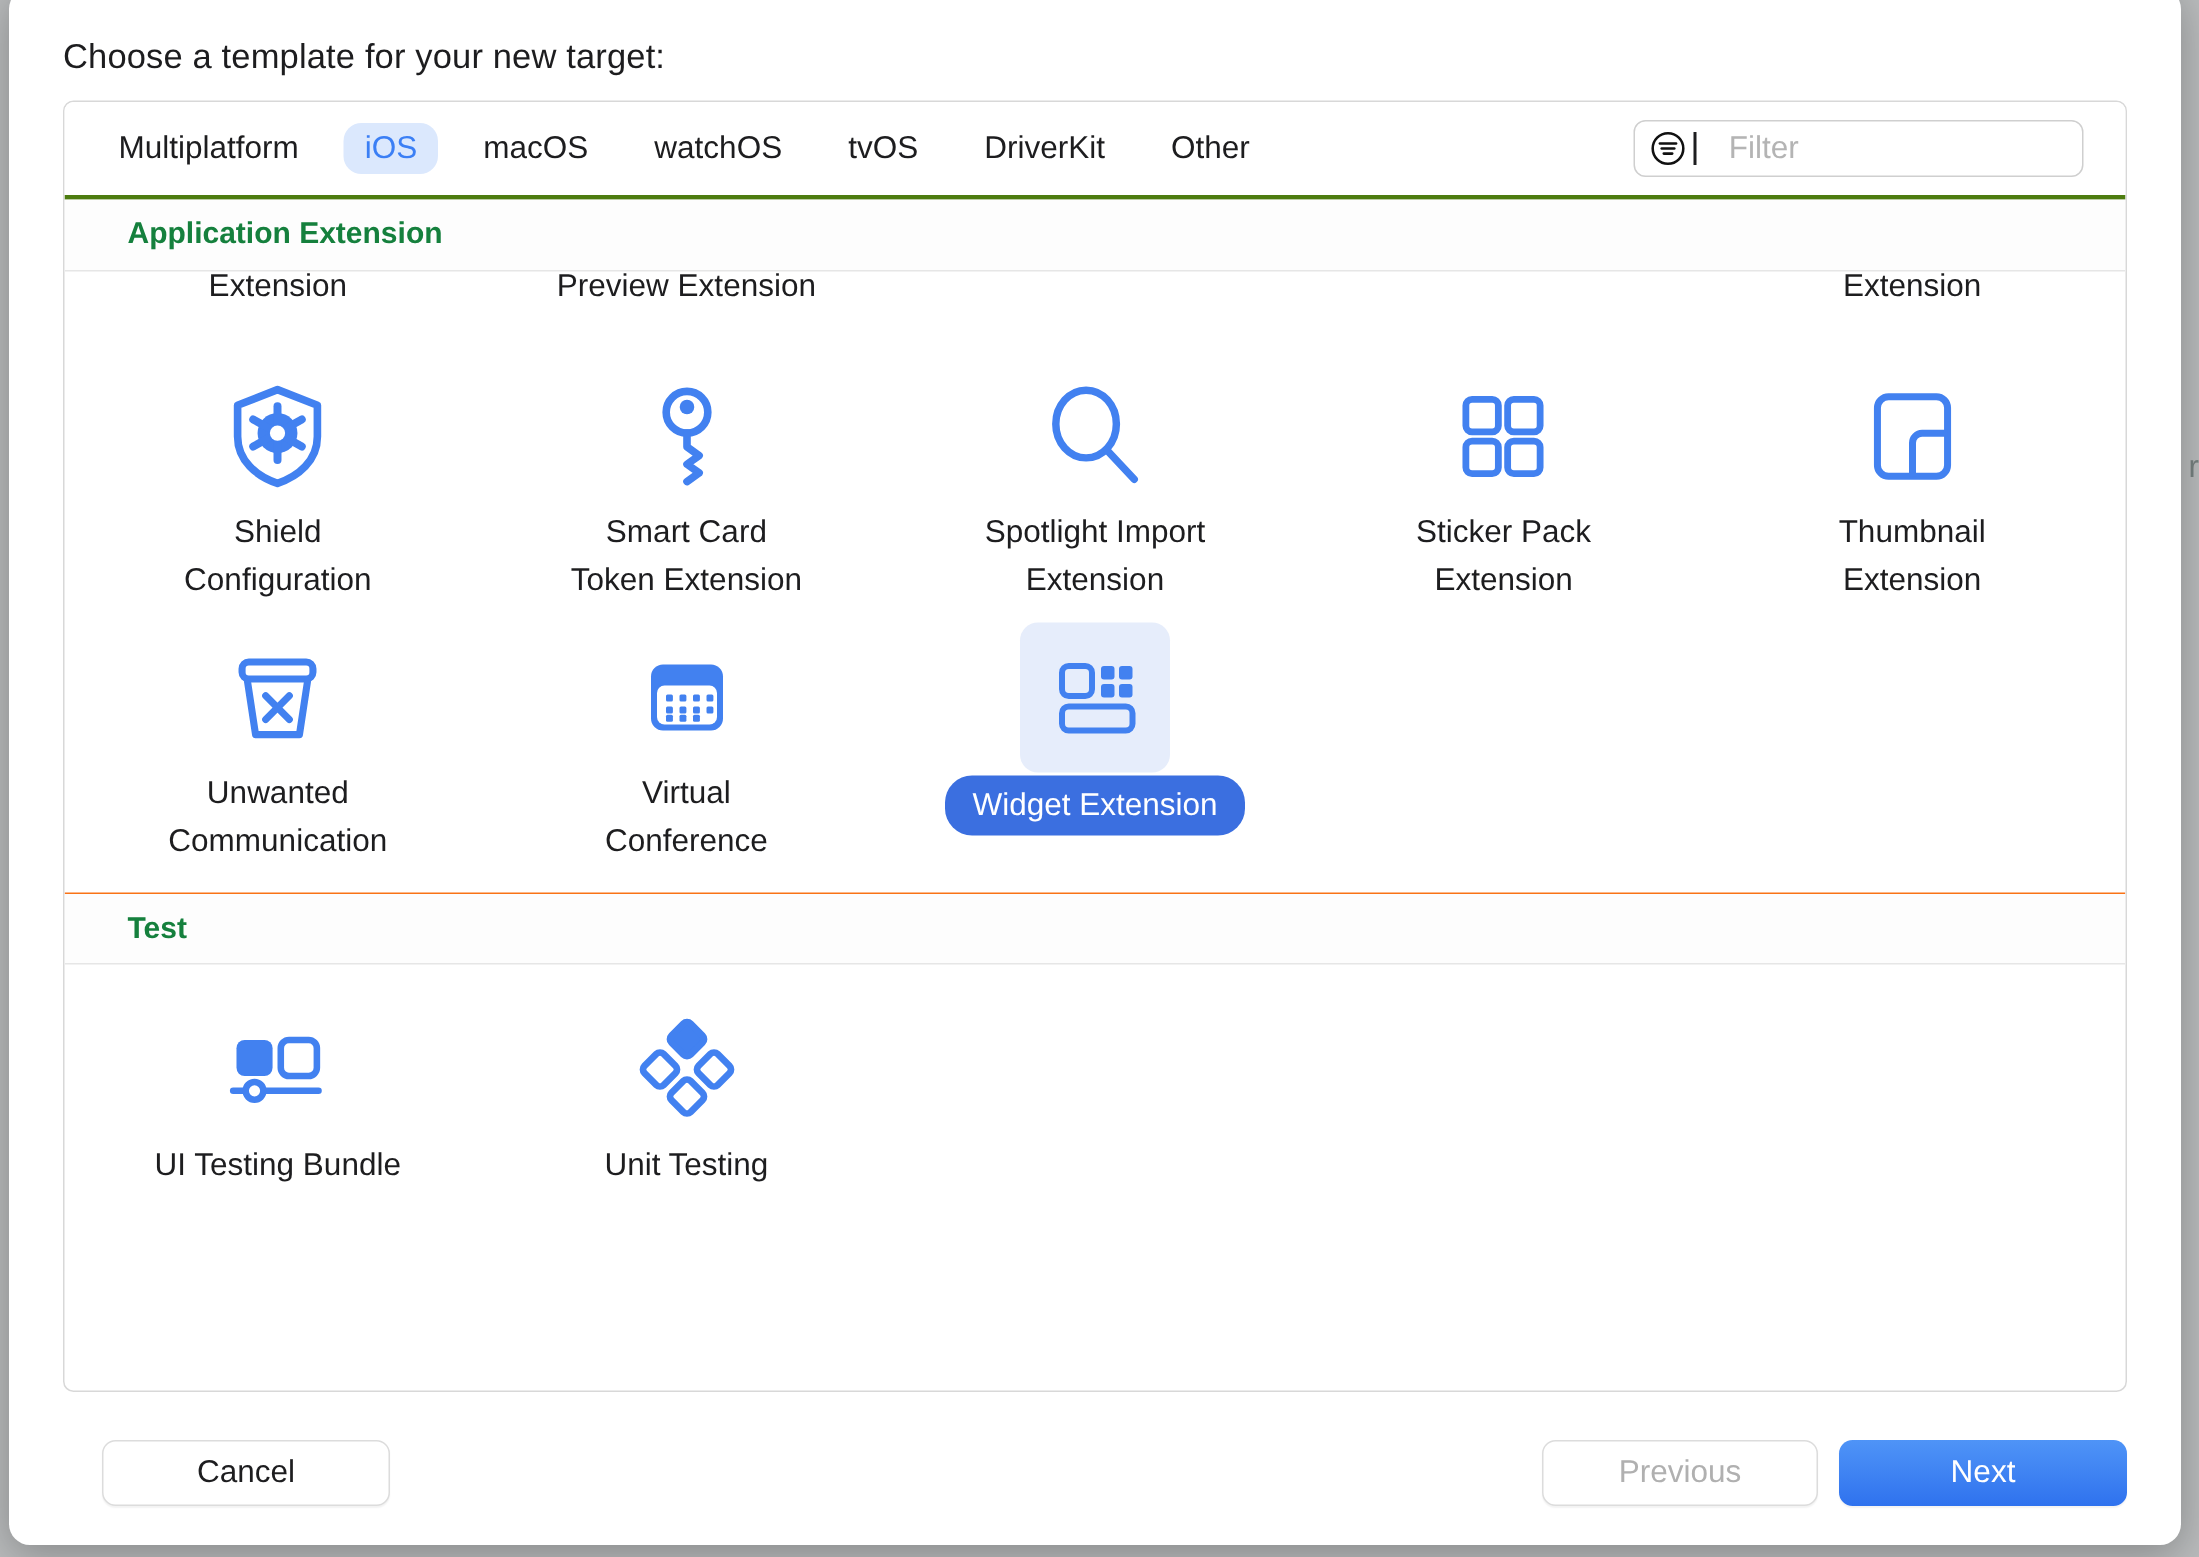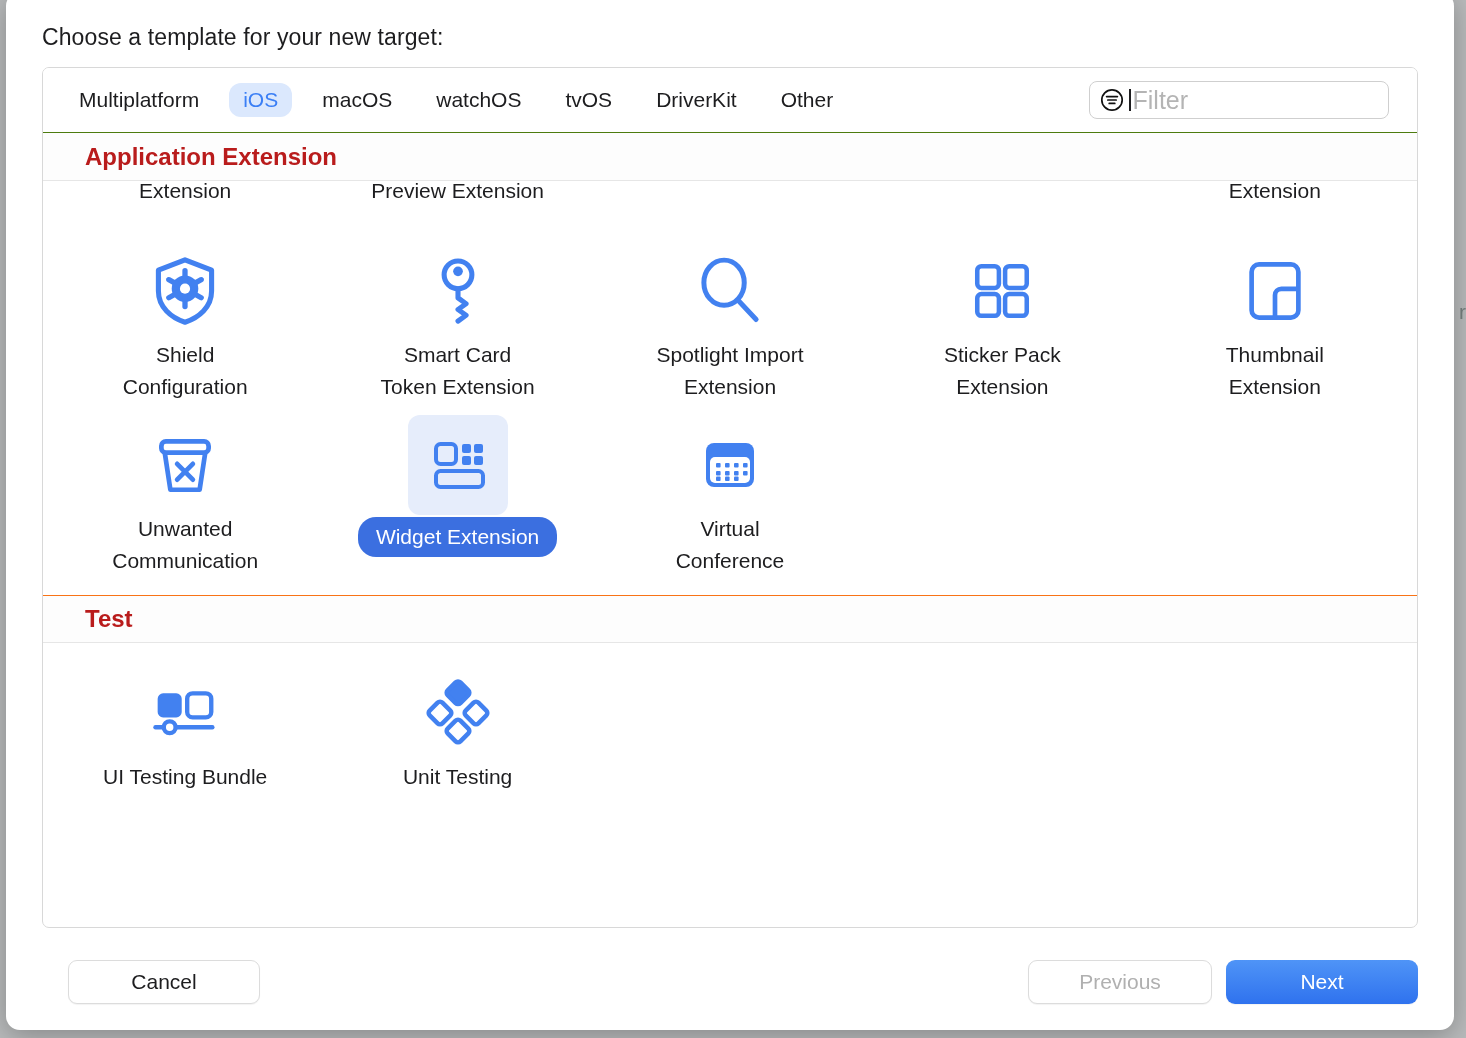--- a/index.html
+++ b/index.html
@@ -34,49 +34,49 @@
     height: 861px;
     background: #ffffff;
     overflow: hidden;
     position: relative;
   }
 
   
   #toolbar {
     height: 65px; display: flex; align-items: center;
     padding: 0 28px 0 22px;
-    border-bottom: 1px solid #4d7c0f;
+    border-bottom: 3px solid #4d7c0f;
     background: #ffffff;
   }
   .tab {
     font-size: 21px; color: #1d1d1f;
     padding: 5px 14px; border-radius: 8px;
     margin-right: 16px; white-space: nowrap; cursor: default;
   }
   .tab.selected { background: #dbe8fd; color: #3b7ff5; border-radius: 12px; }
   #filter-wrap { margin-left: auto; }
   #filter-box {
     width: 300px; height: 38px;
     border: 1px solid #cfcfcf; border-radius: 8px;
     display: flex; align-items: center; padding: 0 10px;
     background: #fff;
   }
   #filter-icon { width: 24px; height: 24px; flex: 0 0 24px; }
   #filter-caret {
     width: 1.5px; height: 22px; background: #1d1d1f; margin: 0 2px 0 5px;
   }
-  #filter-placeholder { font-size: 25px; color: #b4b4b4; }
+  #filter-placeholder { font-size: 21px; color: #b4b4b4; margin-left: 20px; }
 
   
   #scroll-body { height: 795px; overflow: hidden; position: relative; }
 
   .section-head {
     height: 48px; display: flex; align-items: center;
     padding-left: 42px;
-    font-size: 24px; font-weight: bold; color: #b91c1c;
+    font-size: 20px; font-weight: bold; color: #15803d;
     background: #fdfdfd;
     border-bottom: 1px solid #e6e6e6;
   }
   .section-head.bordered-top { border-top: 1px solid #f97316; }
 
   .grid {
     display: grid; grid-template-columns: repeat(5, 1fr);
     padding: 0 6px;
   }
   .cell {
@@ -289,40 +289,20 @@
                     <g stroke="#4281f0" stroke-width="4.2" stroke-linecap="round">
                       <line x1="25" y1="31" x2="39" y2="45"></line>
                       <line x1="39" y1="31" x2="25" y2="45"></line>
                     </g>
                   </svg>
                 </span>
               </div>
             </div>
             <div class="cell-label">Unwanted
 Communication</div>
-          </div>
-
-          <div class="cell selected">
-            <div class="cell-icon">
-              <div class="icon-tile">
-                <span>
-                  <svg viewBox="0 0 64 64" width="64" height="64">
-                    <rect x="10" y="11" width="20" height="20" rx="4.5" fill="none" stroke="#4281f0" stroke-width="4"></rect>
-                    <g fill="#4281f0">
-                      <rect x="36" y="11" width="9" height="9" rx="2"></rect>
-                      <rect x="48" y="11" width="9" height="9" rx="2"></rect>
-                      <rect x="36" y="23" width="9" height="9" rx="2"></rect>
-                      <rect x="48" y="23" width="9" height="9" rx="2"></rect>
-                    </g>
-                    <rect x="10" y="38" width="47" height="16" rx="4.5" fill="none" stroke="#4281f0" stroke-width="4"></rect>
-                  </svg>
-                </span>
-              </div>
-            </div>
-            <div class="cell-label">Widget Extension</div>
           </div>
 
           <div class="cell">
             <div class="cell-icon">
               <div class="icon-tile">
                 <span>
                   <svg viewBox="0 0 64 64" width="64" height="64">
                     <rect x="8" y="10" width="48" height="44" rx="8" fill="#4281f0"></rect>
                     <rect x="12" y="24" width="40" height="26" rx="5" fill="#ffffff"></rect>
                     <g fill="#4281f0">
@@ -339,20 +319,40 @@
                       <rect x="36" y="43.5" width="4.6" height="4.6" rx="1"></rect>
                     </g>
                   </svg>
                 </span>
               </div>
             </div>
             <div class="cell-label">Virtual
 Conference</div>
           </div>
 
+          <div class="cell selected">
+            <div class="cell-icon">
+              <div class="icon-tile">
+                <span>
+                  <svg viewBox="0 0 64 64" width="64" height="64">
+                    <rect x="10" y="11" width="20" height="20" rx="4.5" fill="none" stroke="#4281f0" stroke-width="4"></rect>
+                    <g fill="#4281f0">
+                      <rect x="36" y="11" width="9" height="9" rx="2"></rect>
+                      <rect x="48" y="11" width="9" height="9" rx="2"></rect>
+                      <rect x="36" y="23" width="9" height="9" rx="2"></rect>
+                      <rect x="48" y="23" width="9" height="9" rx="2"></rect>
+                    </g>
+                    <rect x="10" y="38" width="47" height="16" rx="4.5" fill="none" stroke="#4281f0" stroke-width="4"></rect>
+                  </svg>
+                </span>
+              </div>
+            </div>
+            <div class="cell-label">Widget Extension</div>
+          </div>
+
           <div class="cell"></div>
           <div class="cell"></div>
         </div>
 
         <div class="section-head bordered-top">Test</div>
 
         <div class="grid row-a" style="padding-top:22px;">
           <div class="cell">
             <div class="cell-icon">
               <div class="icon-tile">

